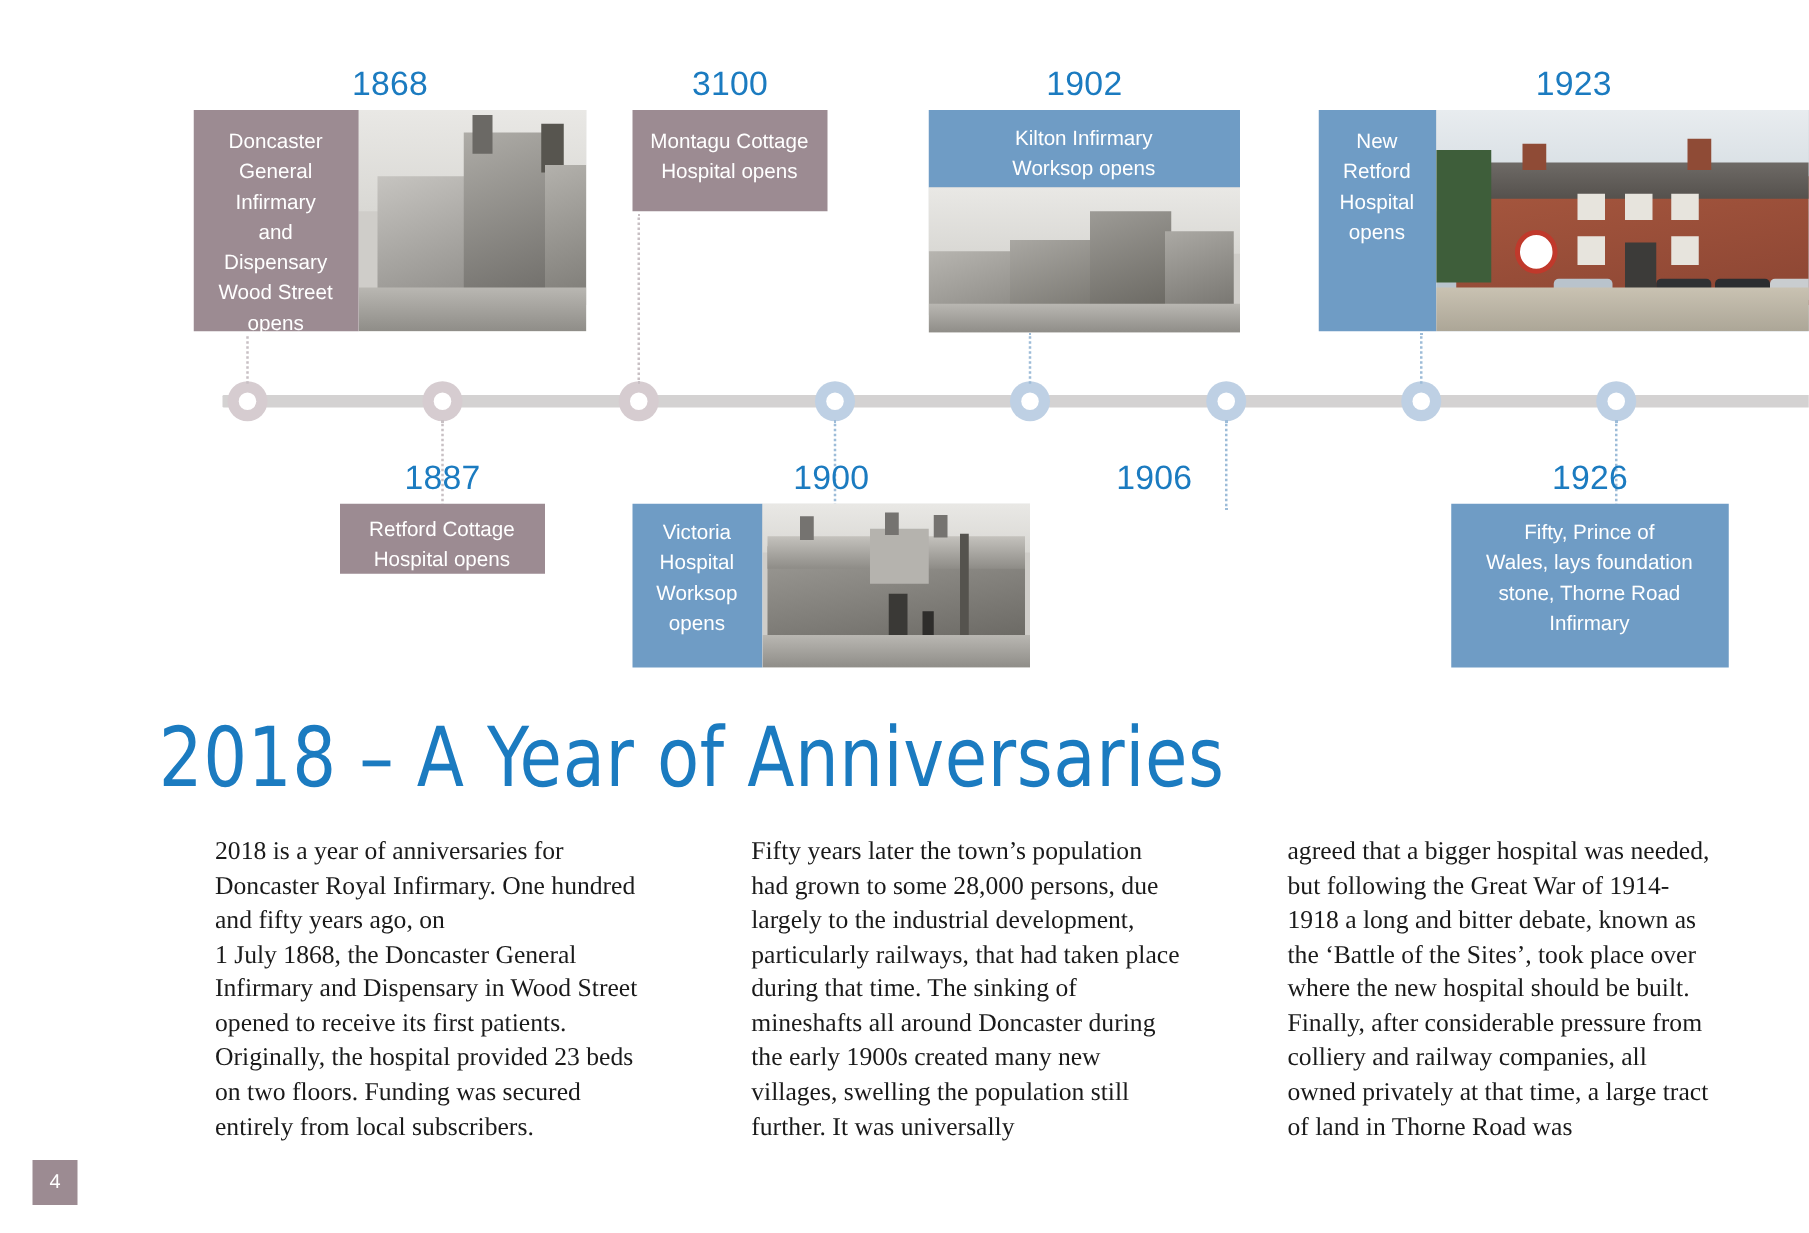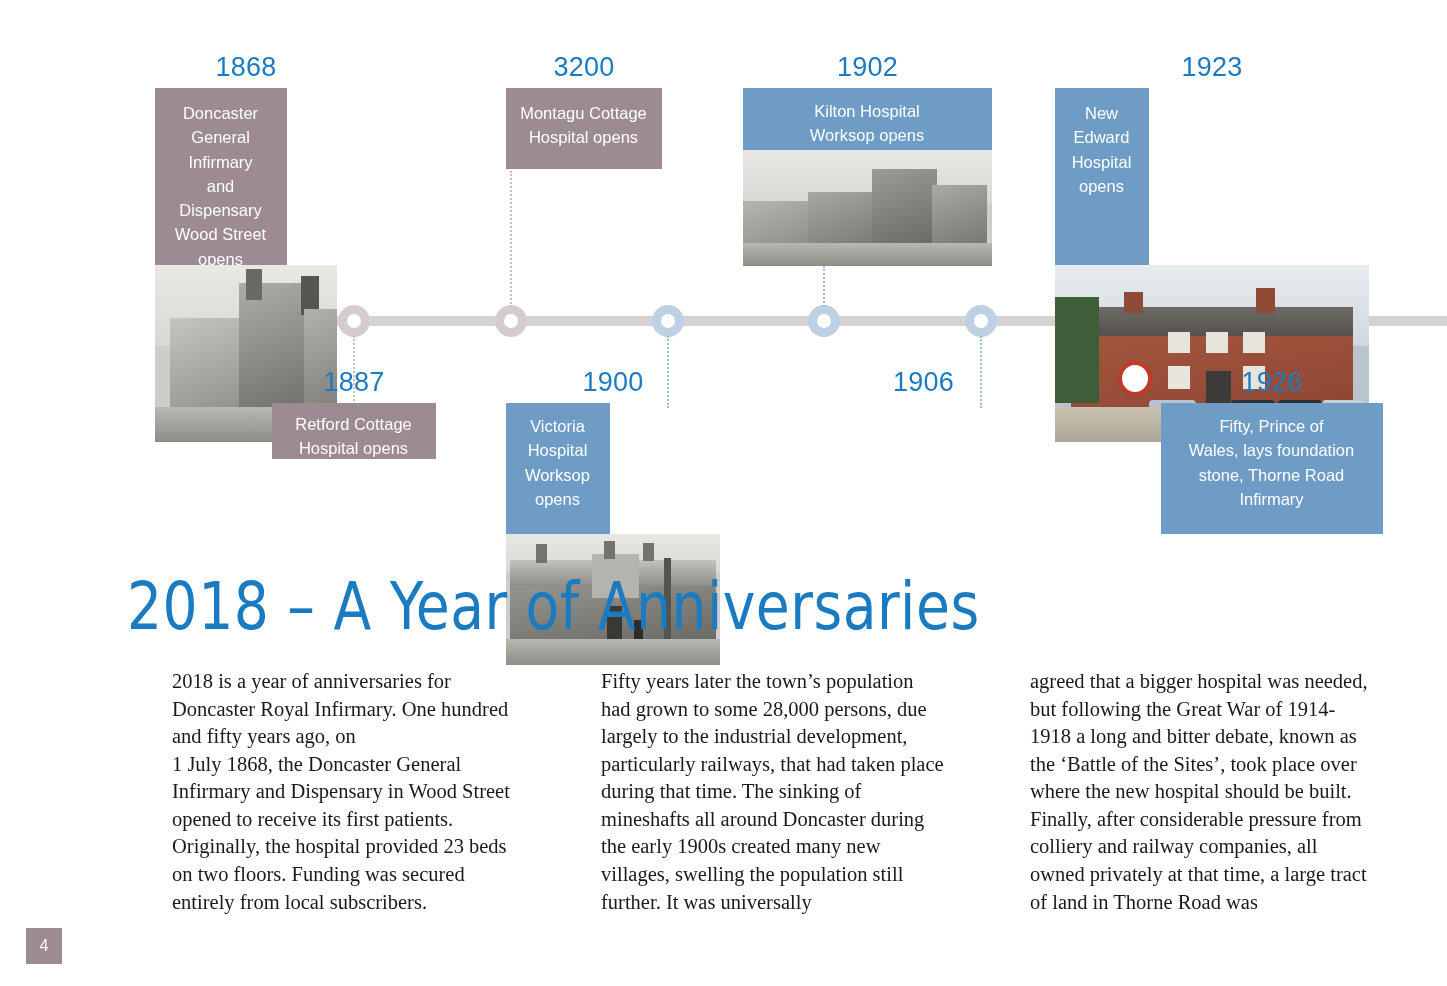--- a/index.html
+++ b/index.html
@@ -67,21 +67,21 @@
   .tl-year {
     font-size: 27px;
     color: #1b7bc0;
     line-height: 1;
     margin-bottom: 7px;
     letter-spacing: 0.2px;
     white-space: nowrap;
   }
   .tl-box {
     display: flex;
-    flex-direction: column;
+    flex-direction: row;
     align-items: stretch;
   }
   .tl-box.stacked { flex-direction: column; }
 
   .tl-label {
     color: #ffffff;
     font-size: 16.5px;
     line-height: 1.47;
     padding: 13px 14px 13px 13px;
     box-sizing: border-box;
@@ -223,48 +223,48 @@
         <div class="bldg" style="left:46%;top:10%;width:38%;height:78%;background:linear-gradient(160deg,#aeaca7,#6d6b67);"></div>
         <div class="bldg" style="left:50%;top:2%;width:9%;height:18%;background:#6b6965;"></div>
         <div class="bldg" style="left:80%;top:6%;width:10%;height:22%;background:#57554f;"></div>
         <div class="bldg" style="left:82%;top:25%;width:18%;height:63%;background:linear-gradient(160deg,#b3b1ac,#7c7a75);"></div>
         <div class="ground"></div>
       </div>
     </div>
   </div>
 
   <div class="tl-card" style="left:490px; top:54px">
-    <div class="tl-year">3200</div>
+    <div class="tl-year">3100</div>
     <div class="tl-box">
       <div class="tl-label mauve" style="width:156px; height:81px">Montagu Cottage
 Hospital opens</div>
     </div>
   </div>
 
   <div class="tl-card" style="left:727px; top:54px">
     <div class="tl-year">1902</div>
     <div class="tl-box stacked">
-      <div class="tl-label blue" style="width:249px; height:62px; padding-top:11px">Kilton Hospital
+      <div class="tl-label blue" style="width:249px; height:62px; padding-top:11px">Kilton Infirmary
 Worksop opens</div>
       <div class="photo bw" style="width:249px; height:116px">
         <div class="sky"></div>
         <div class="bldg" style="left:0%;top:44%;width:30%;height:44%;background:linear-gradient(160deg,#b7b5b0,#8a8883);"></div>
         <div class="bldg" style="left:26%;top:36%;width:28%;height:52%;background:linear-gradient(160deg,#a9a7a2,#77756f);"></div>
         <div class="bldg" style="left:52%;top:16%;width:26%;height:72%;background:linear-gradient(160deg,#9d9b96,#67655f);"></div>
         <div class="bldg" style="left:76%;top:30%;width:22%;height:58%;background:linear-gradient(160deg,#aba9a4,#74726d);"></div>
         <div class="ground"></div>
       </div>
     </div>
   </div>
 
   <div class="tl-card" style="left:1039px; top:54px">
     <div class="tl-year">1923</div>
     <div class="tl-box">
       <div class="tl-label blue" style="width:94px; height:177px">New
-Edward
+Retford
 Hospital
 opens</div>
       <div class="photo color" style="width:314px; height:177px">
         <div class="sky"></div>
         <div class="bldg" style="left:5%;top:30%;width:90%;height:58%;background:linear-gradient(170deg,#a8583f,#8b4533);"></div>
         <div class="bldg" style="left:5%;top:24%;width:90%;height:16%;background:linear-gradient(180deg,#6e6a66,#55514d);"></div>
         <div class="bldg" style="left:22%;top:15%;width:6%;height:12%;background:#8f4b36;"></div>
         <div class="bldg" style="left:64%;top:13%;width:6%;height:14%;background:#8f4b36;"></div>
         <div class="bldg" style="left:0%;top:18%;width:14%;height:60%;background:#3e5e3a;"></div>
         <div class="bldg" style="left:36%;top:38%;width:7%;height:12%;background:#e7e4dd;"></div>

